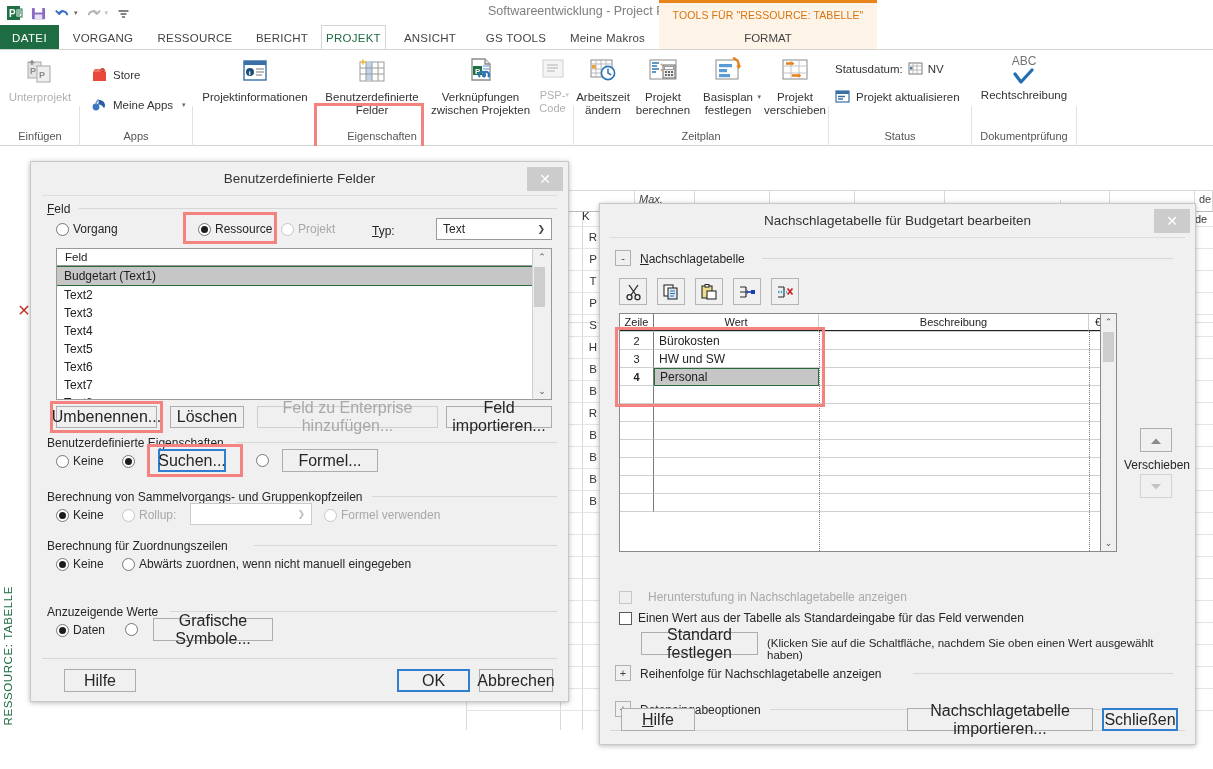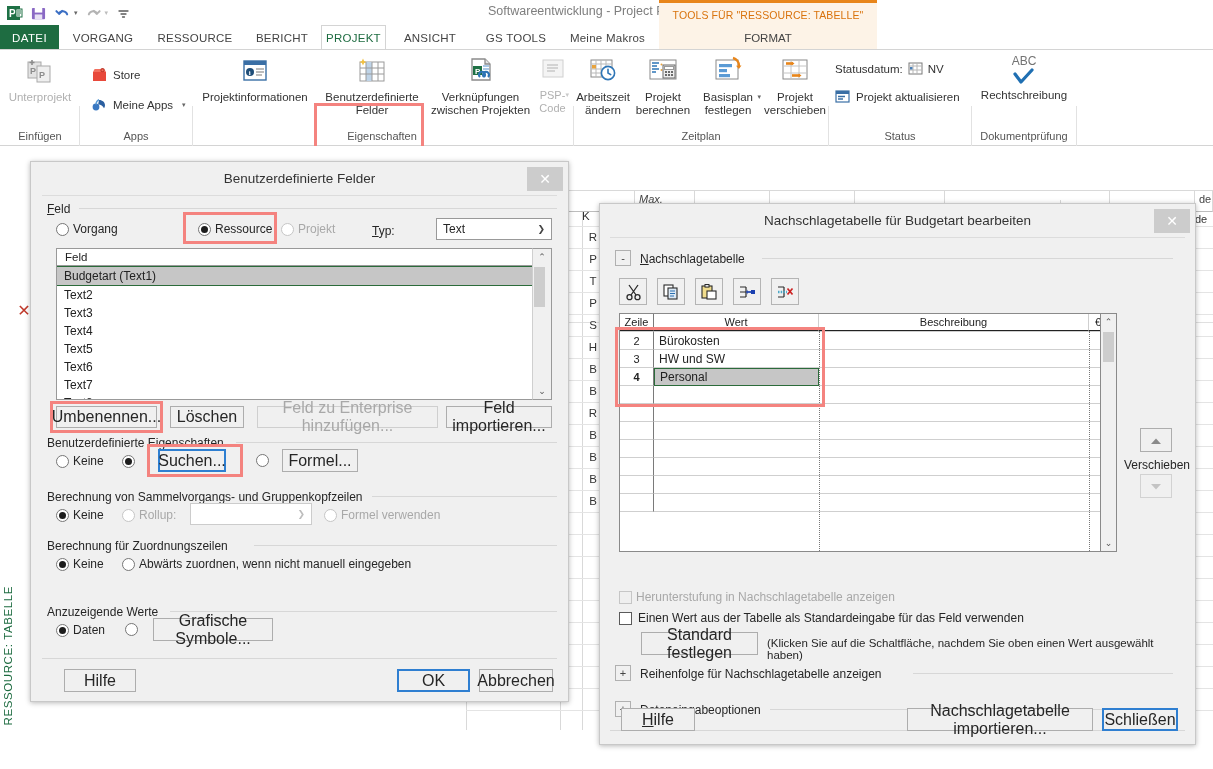--- a/index.html
+++ b/index.html
@@ -505,21 +505,21 @@
       <span class="rlabel">Keine</span>
     </div>
     <div class="abs" style="left:80px;top:258px;">
       <span class="radio on"></span>
     </div>
     <div class="abs btn focus" style="left:116px;top:253px;width:68px;height:23px;">Suchen...</div>
     <div class="abs redbox" style="left:105px;top:248px;width:96px;height:33px;"></div>
     <div class="abs" style="left:214px;top:258px;">
       <span class="radio"></span>
     </div>
-    <div class="abs btn" style="left:240px;top:253px;width:76px;height:23px;">Formel...</div>
+    <div class="abs btn" style="left:240px;top:253px;width:96px;height:23px;">Formel...</div>
 
     <div class="abs grouplabel" style="left:5px;top:294px;">Berechnung von Sammelvorgangs- und Gruppenkopfzeilen</div>
     <div class="abs rule" style="left:330px;top:300px;width:185px;"></div>
     <div class="abs" style="left:14px;top:312px;display:flex;align-items:center;">
       <span class="radio on"></span>
       <span class="rlabel">Keine</span>
     </div>
     <div class="abs" style="left:80px;top:312px;display:flex;align-items:center;">
       <span class="radio dim"></span>
       <span class="rlabel dim">Rollup:</span>
@@ -709,21 +709,21 @@
     </div>
     <div class="abs" style="left:509px;top:220px;width:76px;text-align:center;font-size:12px;color:#262626;">Verschieben</div>
     <div class="abs btn" style="left:530px;top:236px;width:32px;height:24px;border-color:#d2d2d2;">
       <span>
         <svg width="12" height="8" viewBox="0 0 12 8">
             <path d="M6 6.5L1 1h10z" fill="#c3c3c3"></path>
           </svg>
       </span>
     </div>
 
-    <div class="abs" style="left:9px;top:352px;display:flex;align-items:center;gap:4px;">
+    <div class="abs" style="left:9px;top:352px;display:flex;align-items:center;gap:16px;">
       <span class="chk dim"></span>
       <span style="font-size:12px;color:#a8a8a8;">Herunterstufung in Nachschlagetabelle anzeigen</span>
     </div>
     <div class="abs" style="left:9px;top:373px;display:flex;align-items:center;gap:6px;">
       <span class="chk"></span>
       <span style="font-size:12px;color:#262626;">Einen Wert aus der Tabelle als Standardeingabe für das Feld verwenden</span>
     </div>
 
     <div class="abs btn" style="left:31px;top:394px;width:117px;height:23px;">Standard festlegen</div>
     <div class="abs hint" style="left:157px;top:399px;">(Klicken Sie auf die Schaltfläche, nachdem Sie oben einen Wert ausgewählt haben)</div>

